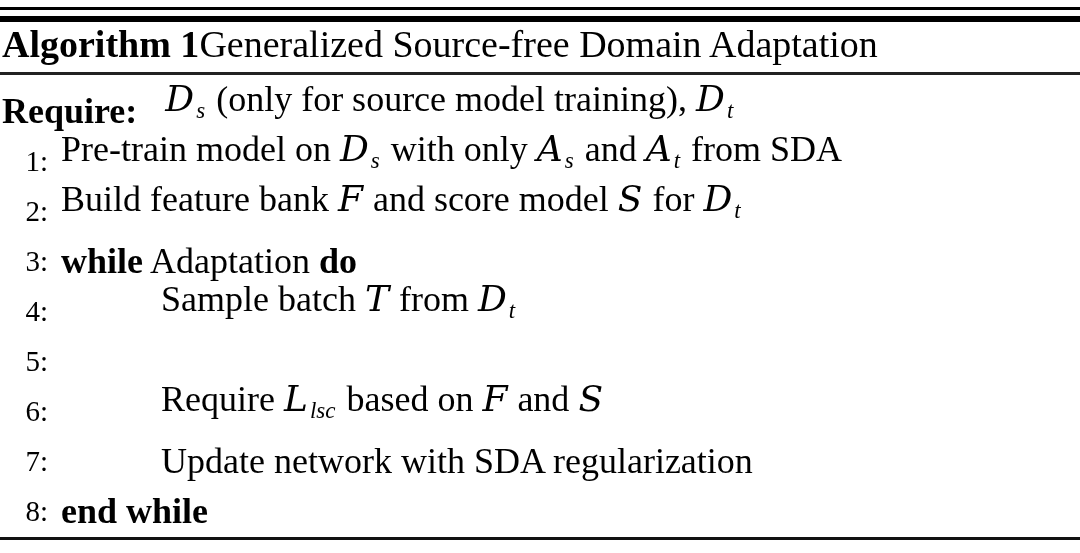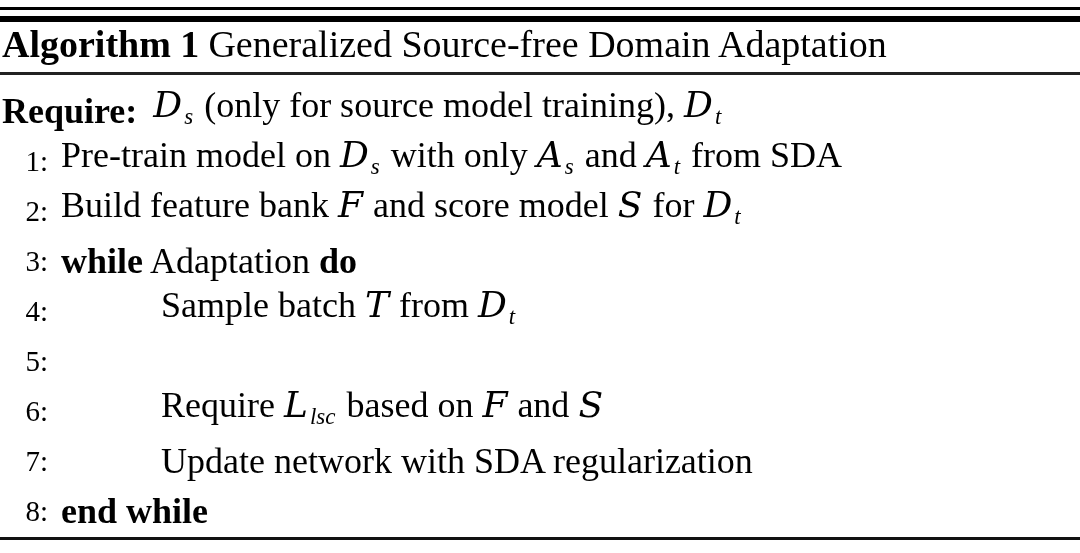--- a/index.html
+++ b/index.html
@@ -29,40 +29,40 @@
 
   .title {
     position: absolute;
     top: 22px;
     left: 2px;
     right: 2px;
     font-size: 38px;
     line-height: 44px;
     white-space: nowrap;
   }
-  .title .caption-text { margin-left: 9px; }
+  .title .caption-text { }
 
   .b { font-weight: bold; }
 
   .body {
     position: absolute;
     top: 86px;
     left: 0;
     right: 0;
   }
   .row {
     height: 50px;
     display: flex;
-    align-items: center;
+    align-items: flex-end;
     white-space: nowrap;
     font-size: 36px;
     line-height: 50px;
   }
   .row.require { padding-left: 2px; }
-  .require-content { margin-left: 16px; }
+  .require-content { margin-left: 28px; }
 
   .num {
     flex: 0 0 48px;
     text-align: right;
     font-size: 29px;
   }
   .content { margin-left: 13px; }
   .content.ind { margin-left: 113px; }
 
   .cal {

